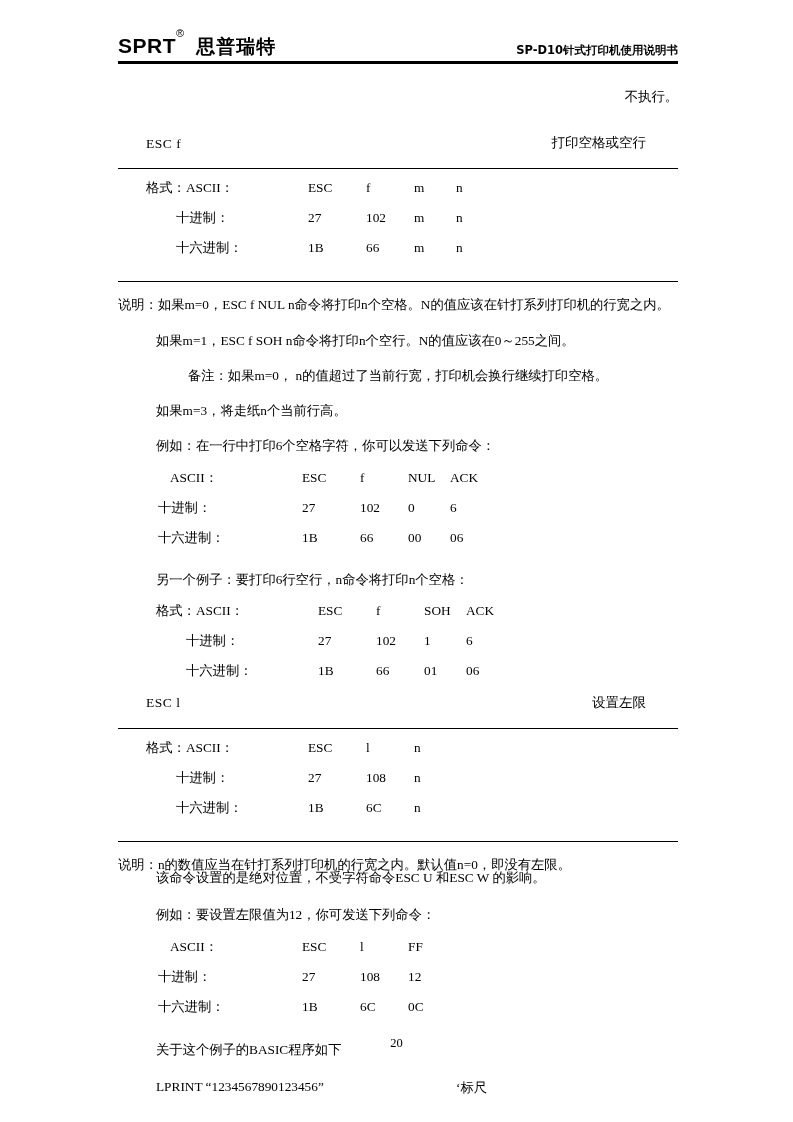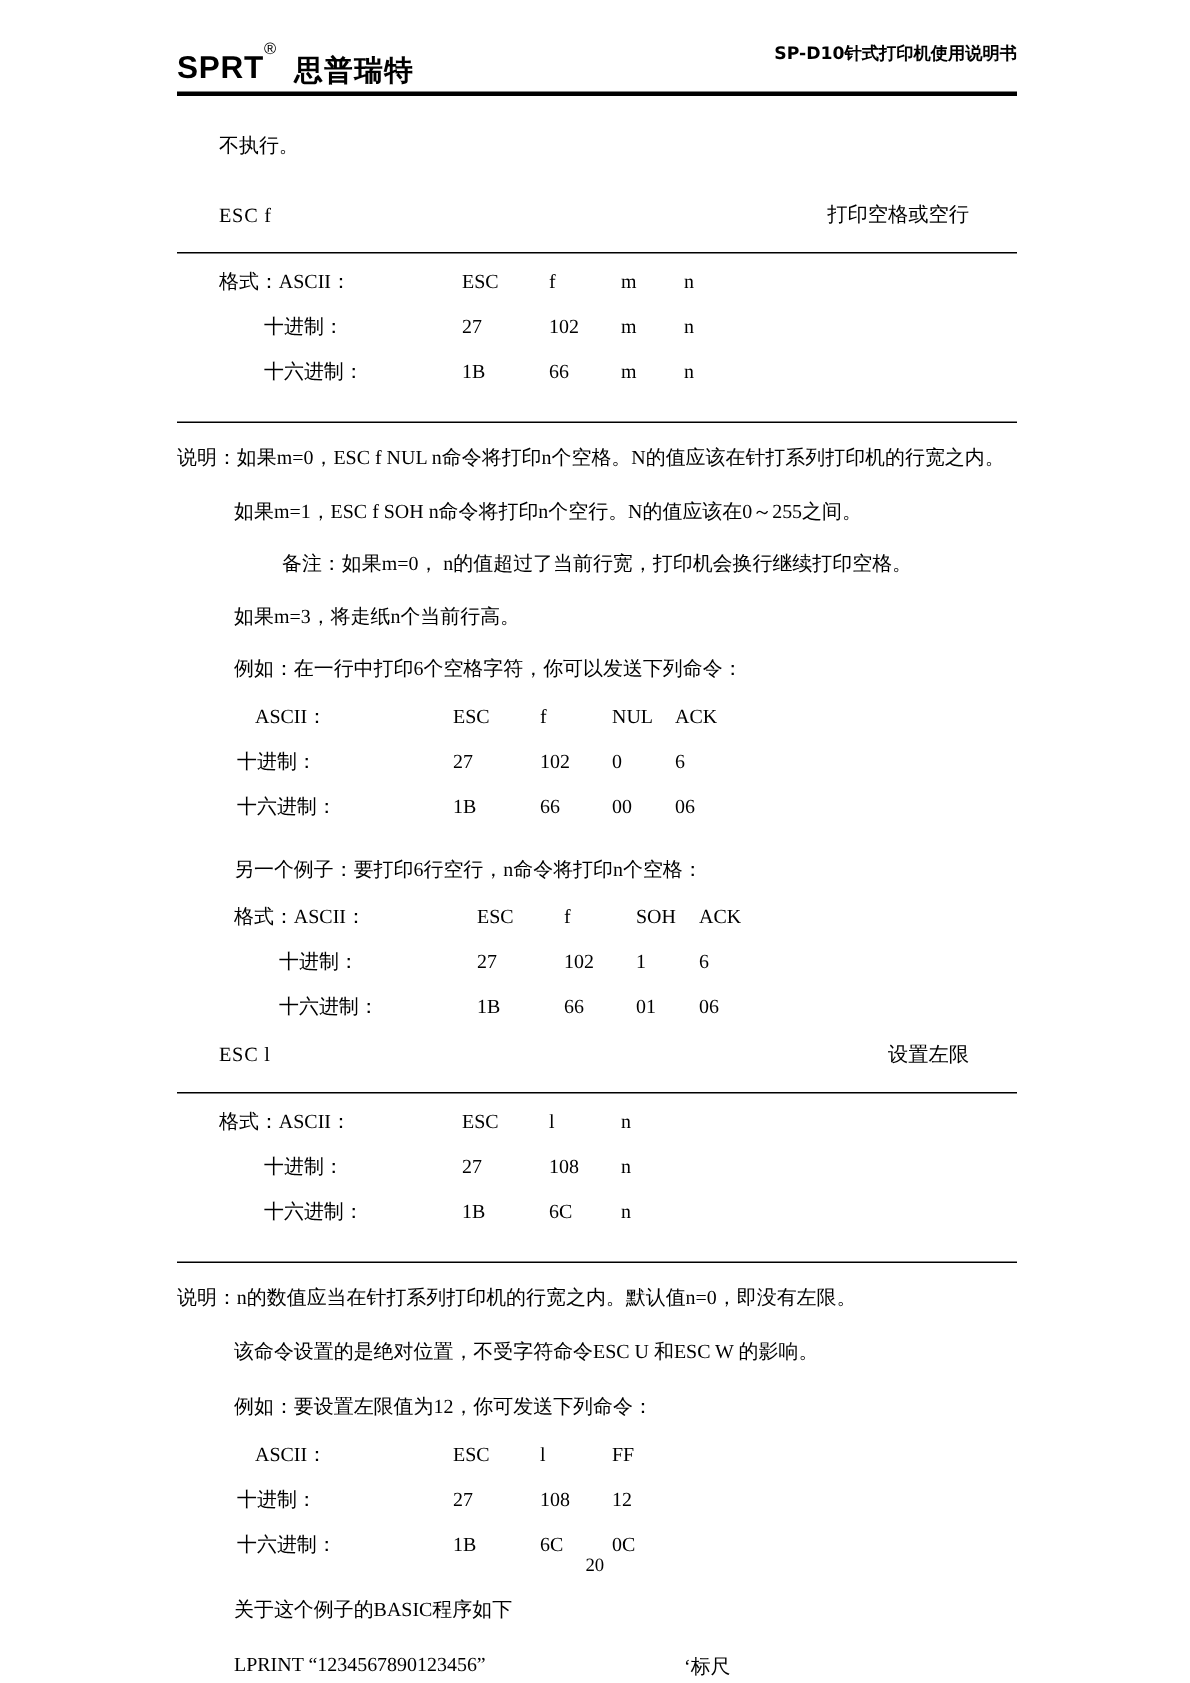--- a/index.html
+++ b/index.html
@@ -61,38 +61,38 @@
     font-size: 19px;
     letter-spacing: 1px;
     margin-left: 12px;
   }
   .doc-title {
     font-family: "DejaVu Sans", "Liberation Sans", sans-serif;
     font-weight: bold;
     font-size: 11.5px;
     letter-spacing: 0px;
     white-space: nowrap;
-    padding-bottom: 17px;
+    padding-bottom: 2px;
   }
 
   
   .content {
     position: absolute;
     left: 118px;
     top: 90px;
     width: 560px;
   }
   .para {
     font-size: 13.3px;
     line-height: 1;
     margin: 0;
     white-space: nowrap;
   }
 
-  .indent-1 { padding-left: 28px; }
+  .indent-1 { padding-left: 28px; text-align: right; }
   .indent-3 { padding-left: 38px; }
 
   .cmd-head {
     display: flex;
     justify-content: space-between;
     align-items: baseline;
     font-size: 13.5px;
     white-space: nowrap;
   }
   .cmd-head .cmd-name { padding-left: 28px; letter-spacing: 0.5px; }
@@ -284,21 +284,21 @@
         <td class="c-b">6C</td>
         <td class="c-c">n</td>
         <td class="c-d"></td>
       </tr>
     </tbody>
       </table>
 
     <hr class="rule" style="margin-top:10px;">
 
     <div class="para" style="margin-top:16px;"><span>说明：</span><span>n的数值应当在针打系列打印机的行宽之内。默认值n=0，即没有左限。</span></div>
-    <div class="para indent-3" style="margin-top:23px;"><span>该命令设置的是绝对位置，不受字符命令ESC U 和ESC W 的影响。</span></div>
+    <div class="para indent-3" style=""><span>该命令设置的是绝对位置，不受字符命令ESC U 和ESC W 的影响。</span></div>
     <div class="para indent-3" style="margin-top:23px;"><span>例如：要设置左限值为12，你可发送下列命令：</span></div>
 
     <table class="fmt" style="margin-top:19px;">
       <tbody>
           <tr class="sp-row">
         <td class="c-label" style="padding-left:52px !important;">ASCII：</td>
         <td class="c-a">ESC</td>
         <td class="c-b">l</td>
         <td class="c-c">FF</td>
         <td class="c-d"></td>

